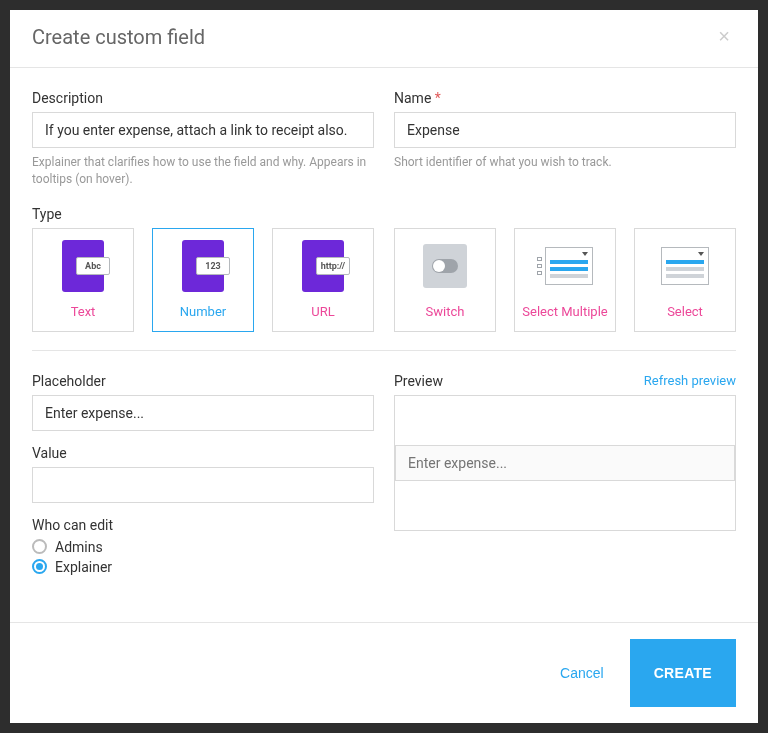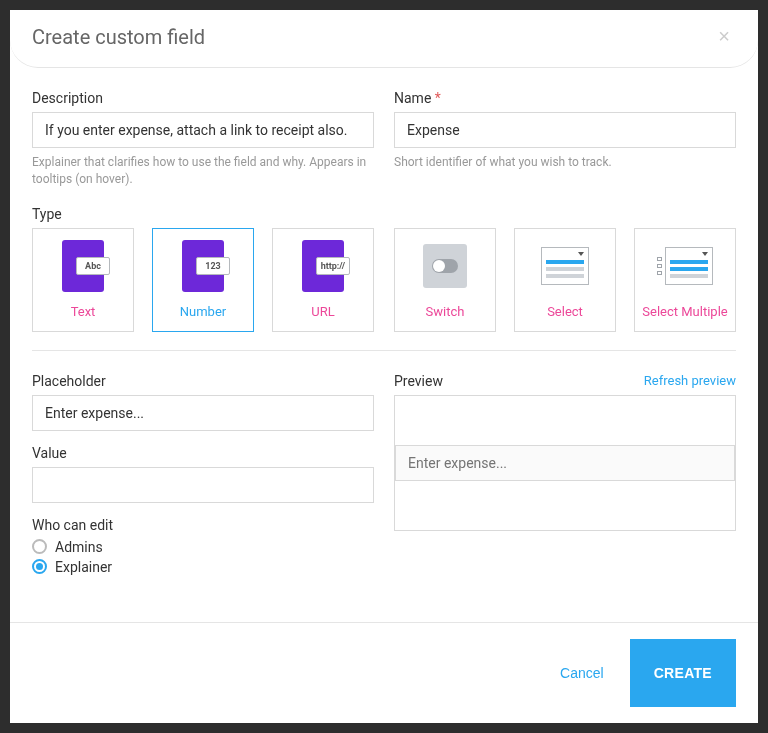--- a/index.html
+++ b/index.html
@@ -1,19 +1,19 @@
 <!DOCTYPE html>
 <html><head>
 <meta charset="utf-8">
 <style>
   html,body{margin:0;padding:0;font-family:-apple-system,BlinkMacSystemFont,"Segoe UI",Roboto,Arial,sans-serif;background:#2d2d2d;color:#333;}
   *{box-sizing:border-box;}
   .wrap{width:768px;height:733px;background:#2d2d2d;padding:10px;}
   .modal{background:#fff;width:100%;height:100%;display:flex;flex-direction:column;position:relative;}
-  .modal-header{padding:14px 22px 18px;border-bottom:1px solid #e5e5e5;display:flex;align-items:center;justify-content:space-between;border-radius:28px;}
+  .modal-header{padding:14px 22px 18px;border-bottom:1px solid #e5e5e5;display:flex;align-items:center;justify-content:space-between;}
   .modal-title{font-size:20px;color:#666;font-weight:400;}
   .close-btn{font-size:20px;color:#ccc;cursor:pointer;background:none;border:none;}
   .modal-body{flex:1;overflow:auto;padding:22px 22px 0;}
   .row{display:flex;gap:20px;align-items:flex-start;}
   .col{flex:1;min-width:0;}
   .field{margin-bottom:14px;}
   label.fld{display:block;font-size:14px;color:#333;margin-bottom:6px;}
   .req::after{content:" *";color:#e05a5a;}
   input[type=text],textarea{width:100%;border:1px solid #d9d9d9;padding:9px 12px;font-size:14px;font-family:inherit;color:#333;outline:none;}
   .hint{font-size:12px;color:#999;margin-top:6px;line-height:1.4;}
@@ -113,44 +113,44 @@
                   <div class="ico-switch">
                     <div class="switch-pill">
                       <div class="switch-knob"></div>
                     </div>
                   </div>
                 </div>
               <div class="lbl">Switch</div>
             </div>
             <div class="type-card">
               <div class="type-icon">
-                <div class="ico-select">
-                    <div class="sel-line a" style="margin-top:8px;"></div>
-                    <div class="sel-line"></div>
-                    <div class="sel-line"></div>
-                  </div>
-              </div>
-              <div class="lbl">Select</div>
-            </div>
-            <div class="type-card">
-              <div class="type-icon">
                 <div class="ico-selm">
                   <div class="chk-col">
                       <div class="chk"></div>
                       <div class="chk"></div>
                       <div class="chk"></div>
                     </div>
                   <div class="ico-select">
                       <div class="sel-line a" style="margin-top:8px;"></div>
                       <div class="sel-line a"></div>
                       <div class="sel-line"></div>
                     </div>
                 </div>
               </div>
               <div class="lbl">Select Multiple</div>
+            </div>
+            <div class="type-card">
+              <div class="type-icon">
+                <div class="ico-select">
+                    <div class="sel-line a" style="margin-top:8px;"></div>
+                    <div class="sel-line"></div>
+                    <div class="sel-line"></div>
+                  </div>
+              </div>
+              <div class="lbl">Select</div>
             </div>
           </div>
         </div>
       </div>
 
       <hr class="divider">
 
       <div class="row">
         <div class="col">
           <div class="field">

